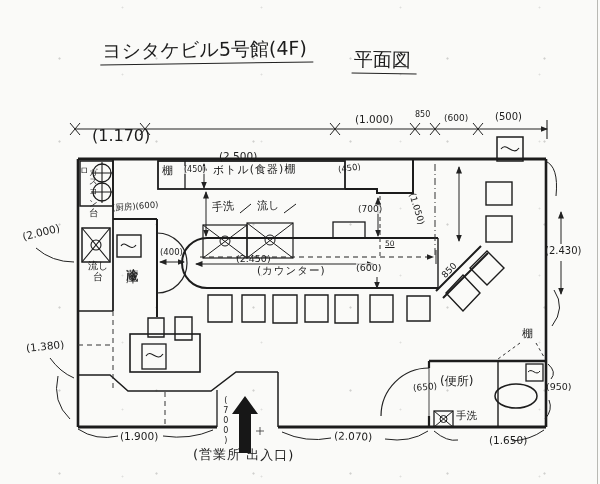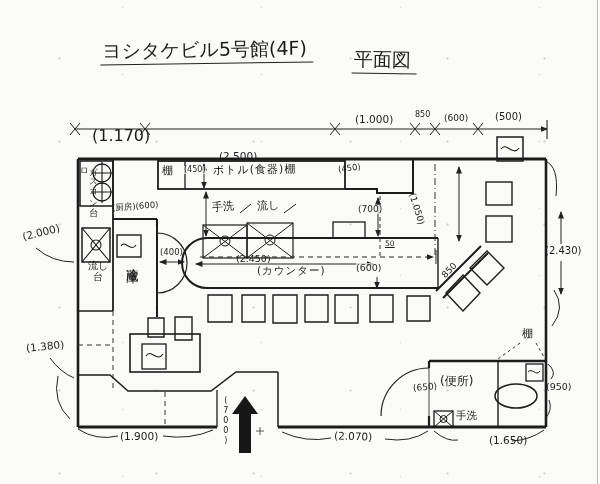--- a/index.html
+++ b/index.html
@@ -156,20 +156,21 @@
 <div class="lbl" style="left:495px;top:112px;font-size:10px;">(500)</div>
 
 <div class="lbl" style="left:22px;top:227px;font-size:10.5px;transform:rotate(-14deg);">(2.000)</div>
 <div class="lbl" style="left:26px;top:341px;font-size:10.5px;transform:rotate(-6deg);">(1.380)</div>
 <div class="lbl" style="left:545px;top:246px;font-size:10px;">(2.430)</div>
 <div class="lbl" style="left:546px;top:382px;font-size:9.5px;">(950)</div>
 <div class="lbl" style="left:120px;top:431px;font-size:10.5px;">(1.900)</div>
 <div class="lbl" style="left:334px;top:431px;font-size:10.5px;transform:rotate(2deg);">(2.070)</div>
 <div class="lbl" style="left:461px;top:435px;font-size:10.5px;margin-left:28px;">(1.650)</div>
 <div class="lbl vert" style="left:221px;top:396px;font-size:8px;">(700)</div>
+<div class="lbl" style="left:193px;top:448px;font-size:13px;transform:rotate(0.5deg);letter-spacing:1px;">(営業所 出入口)</div>
 
 <div class="lbl" style="left:162px;top:165px;font-size:11px;">棚</div>
 <div class="lbl" style="left:184px;top:166px;font-size:8px;background:rgba(250,250,248,.7);">(450)</div>
 <div class="lbl" style="left:213px;top:164px;font-size:11px;letter-spacing:1px;transform:rotate(-1deg);text-align:center;">ボトル(食器)棚</div>
 <div class="lbl" style="left:338px;top:164px;font-size:8.5px;transform:rotate(-8deg);">(450)</div>
 
 <div class="lbl vert" style="left:80px;top:162px;font-size:8.5px;height:46px;">ガスコンロ</div>
 <div class="lbl" style="left:89px;top:208px;font-size:9.5px;">台</div>
 <div class="lbl" style="left:85px;top:261px;font-size:10px;text-align:center;width:26px;">流し
 台</div>

